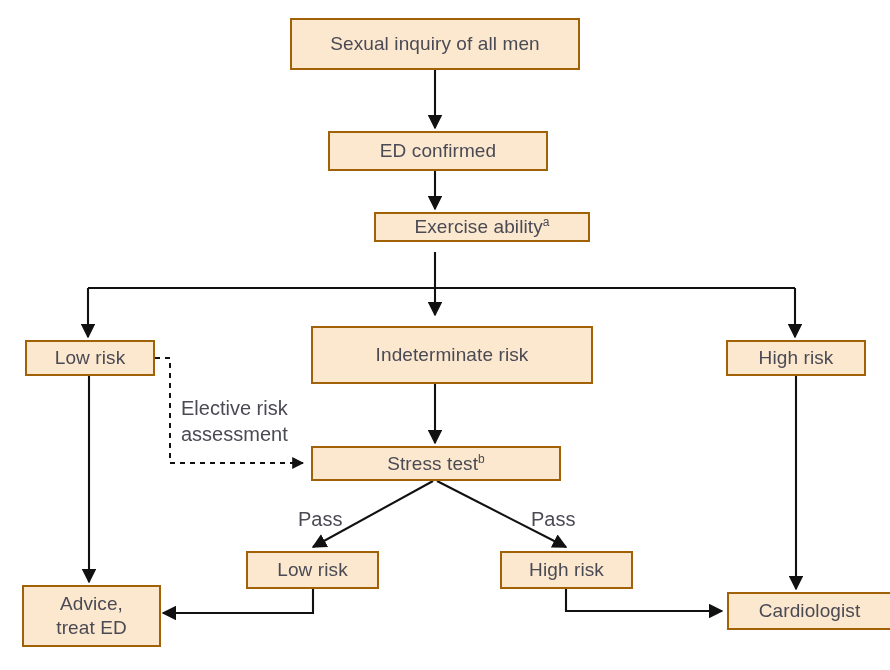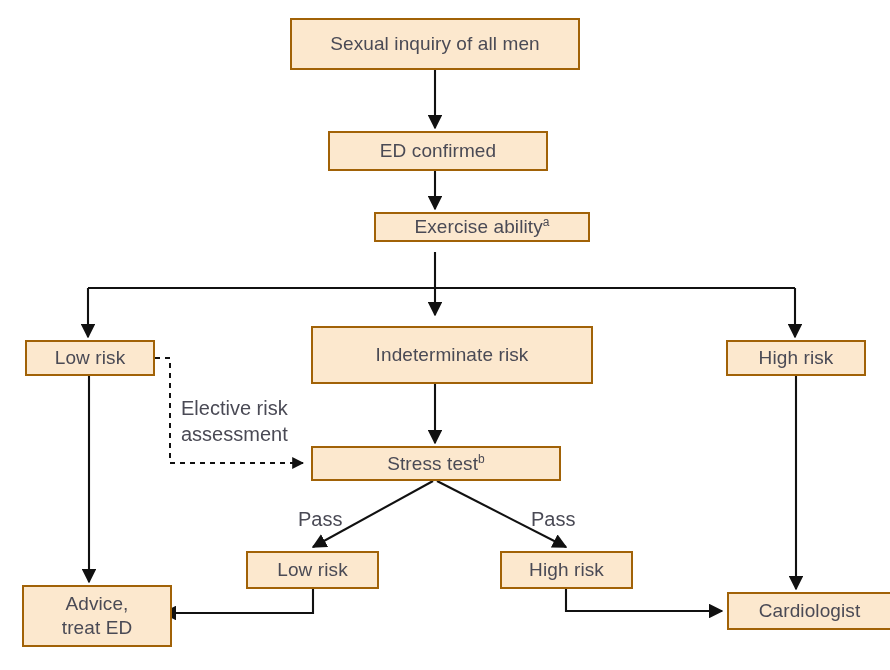--- a/index.html
+++ b/index.html
@@ -72,21 +72,21 @@
   
   #n-sexual-inquiry { left: 290px; top: 18px;  width: 290px; height: 52px; }
   #n-ed-confirmed   { left: 328px; top: 131px; width: 220px; height: 40px; align-items: center; }
   #n-exercise       { left: 326px; top: 212px; width: 216px; height: 30px; margin-left: 48px; }
   #n-low-risk-top   { left: 25px;  top: 340px; width: 130px; height: 36px; }
   #n-indeterminate  { left: 311px; top: 326px; width: 282px; height: 58px; }
   #n-high-risk-top  { left: 726px; top: 340px; width: 140px; height: 36px; }
   #n-stress-test    { left: 311px; top: 446px; width: 250px; height: 35px; }
   #n-low-risk-pass  { left: 246px; top: 551px; width: 133px; height: 38px; }
   #n-high-risk-fail { left: 500px; top: 551px; width: 133px; height: 38px; }
-  #n-advice         { left: 22px;  top: 585px; width: 150px; height: 62px; justify-content: center; }
+  #n-advice         { left: 22px;  top: 585px; width: 139px; height: 62px; justify-content: center; }
   #n-cardiologist   { left: 727px; top: 592px; width: 165px; height: 38px; }
 
   
   #lbl-elective { left: 181px; top: 395px; width: 125px; }
   #lbl-pass     { left: 298px; top: 506px; }
   #lbl-fail     { left: 531px; top: 506px; }
 </style>
 </head>
 <body>
 

